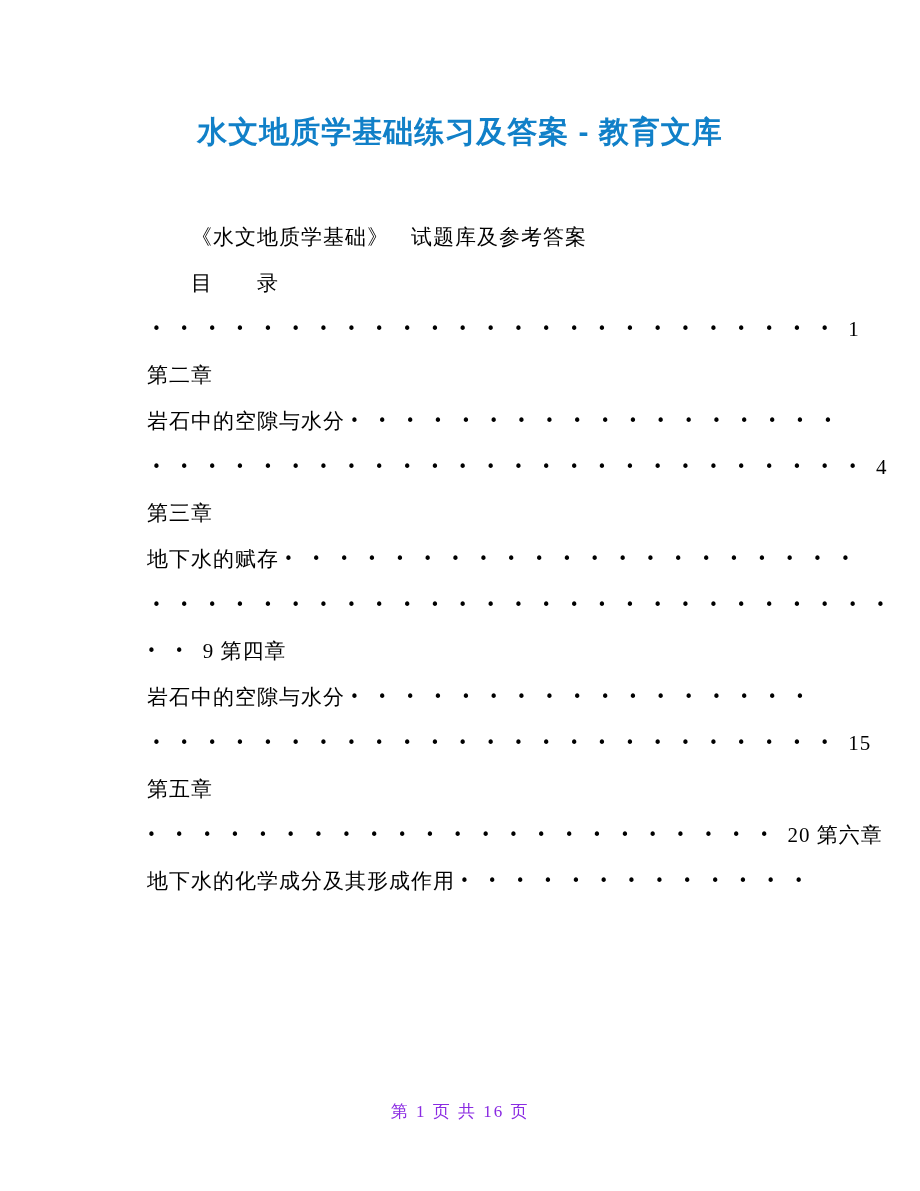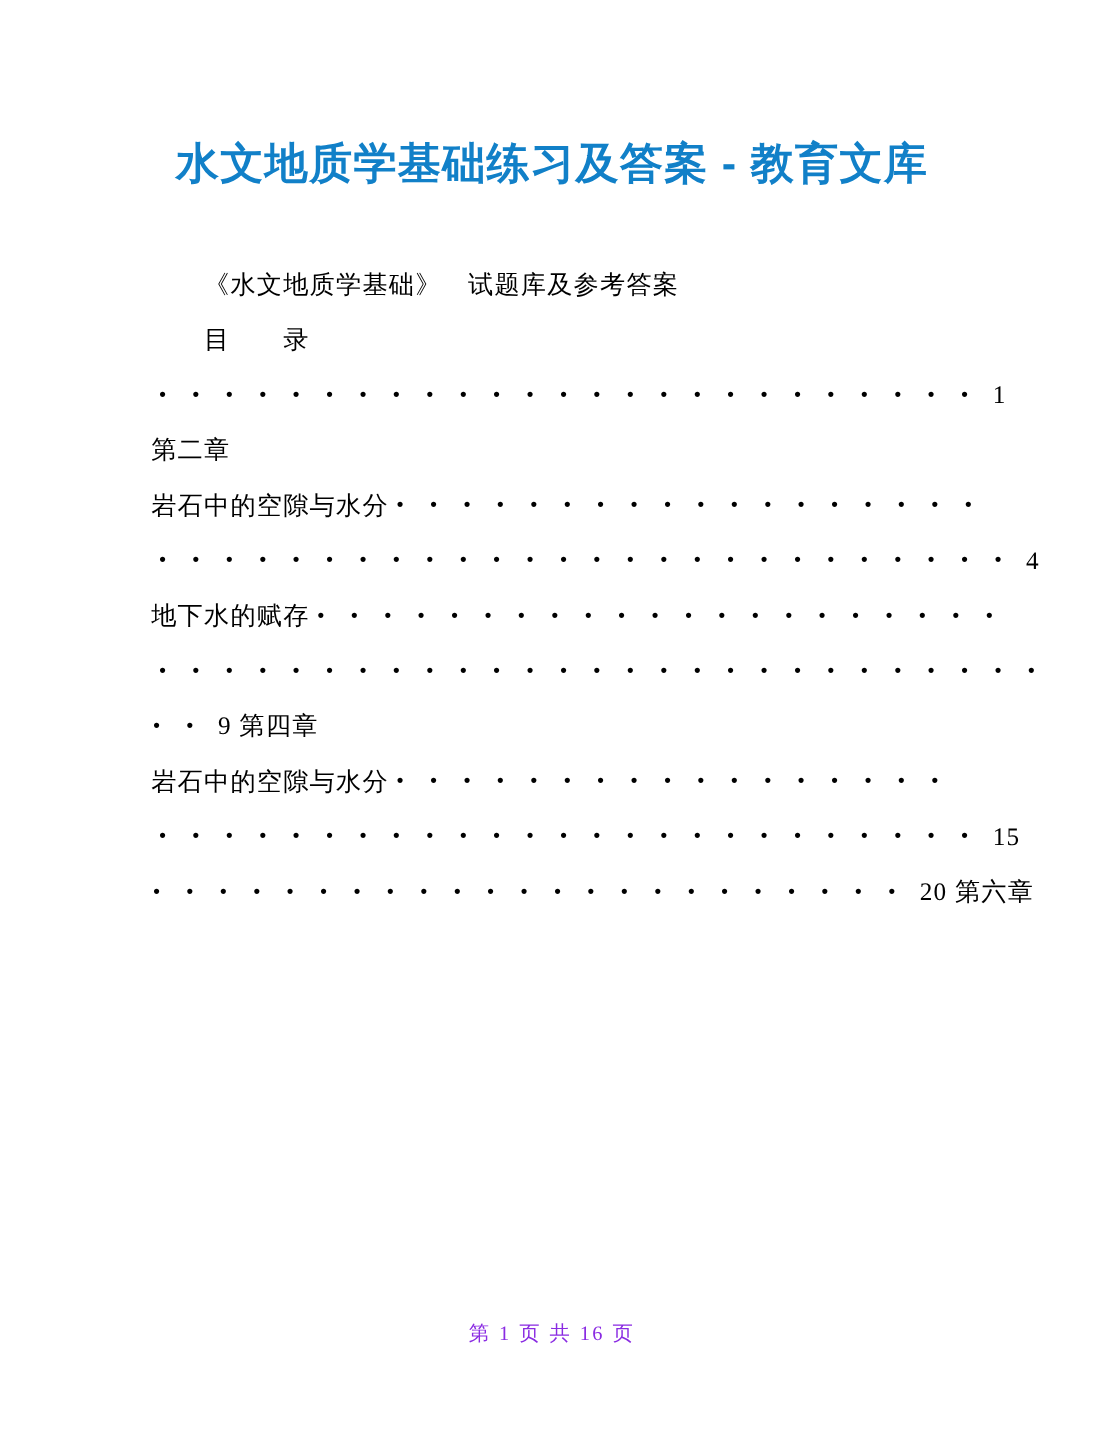--- a/index.html
+++ b/index.html
@@ -16,29 +16,29 @@
     font-family: "Liberation Serif", "DejaVu Serif", serif;
     color: #000000;
   }
   .doc-title {
     position: absolute;
     top: 112px;
     left: 0;
     width: 100%;
     text-align: center;
     font-family: "Liberation Sans", "DejaVu Sans", sans-serif;
-    font-size: 36px;
+    font-size: 30px;
     font-weight: bold;
     letter-spacing: 1px;
     white-space: nowrap;
   }
   .toc {
     position: absolute;
     top: 214px;
-    left: 126px;
+    left: 147px;
     width: 660px;
     font-size: 21px;
     line-height: 46px;
   }
   .toc-line {
     height: 46px;
     white-space: nowrap;
   }
   .toc-line.indent {
     padding-left: 44px;
@@ -94,20 +94,23 @@
     </div>
 
     <div class="toc-line">
       <span class="toc-pre">岩石中的空隙与水分</span><span class="toc-dots">••••••••••••••••••</span><span class="toc-post"></span>
     </div>
 
     <div class="toc-line">
       <span class="toc-pre"></span><span class="toc-dots">••••••••••••••••••••••••••</span><span class="toc-post">4</span>
     </div>
 
+    <div class="toc-line">
+      <span class="toc-pre">第三章</span><span class="toc-dots"></span><span class="toc-post"></span>
+    </div>
 
     <div class="toc-line">
       <span class="toc-pre">地下水的赋存</span><span class="toc-dots">•••••••••••••••••••••</span><span class="toc-post"></span>
     </div>
 
     <div class="toc-line">
       <span class="toc-pre"></span><span class="toc-dots">•••••••••••••••••••••••••••</span><span class="toc-post"></span>
     </div>
 
     <div class="toc-line">
@@ -115,24 +118,30 @@
     </div>
 
     <div class="toc-line">
       <span class="toc-pre">岩石中的空隙与水分</span><span class="toc-dots">•••••••••••••••••</span><span class="toc-post"></span>
     </div>
 
     <div class="toc-line">
       <span class="toc-pre"></span><span class="toc-dots">•••••••••••••••••••••••••</span><span class="toc-post">15</span>
     </div>
 
+    <div class="toc-line">
+      <span class="toc-pre">第五章</span><span class="toc-dots"></span><span class="toc-post"></span>
+    </div>
 
 
     <div class="toc-line">
       <span class="toc-dots" style="margin-left:0">•••••••••••••••••••••••</span><span class="toc-post">20 第六章</span>
     </div>
 
+    <div class="toc-line">
+      <span class="toc-pre">地下水的化学成分及其形成作用</span><span class="toc-dots">•••••••••••••</span><span class="toc-post"></span>
+    </div>
 
   </div>
 
   <div class="page-footer" style="color: rgb(138, 43, 226);">第 1 页 共 16 页</div>
 
 </div>
 
 </body></html>

